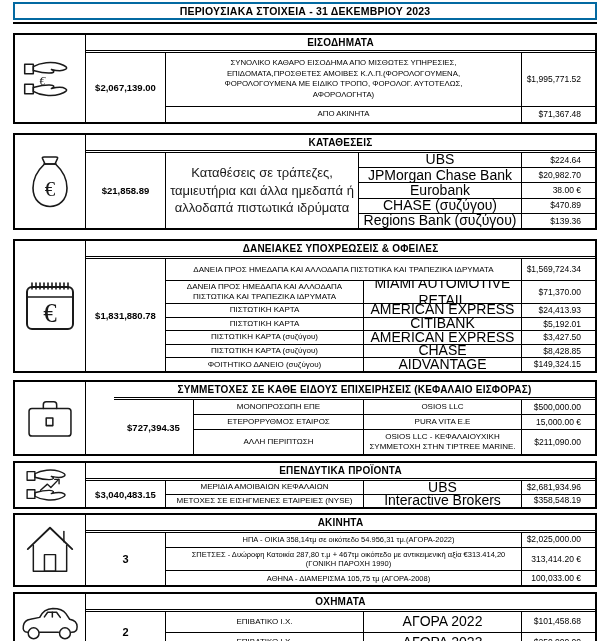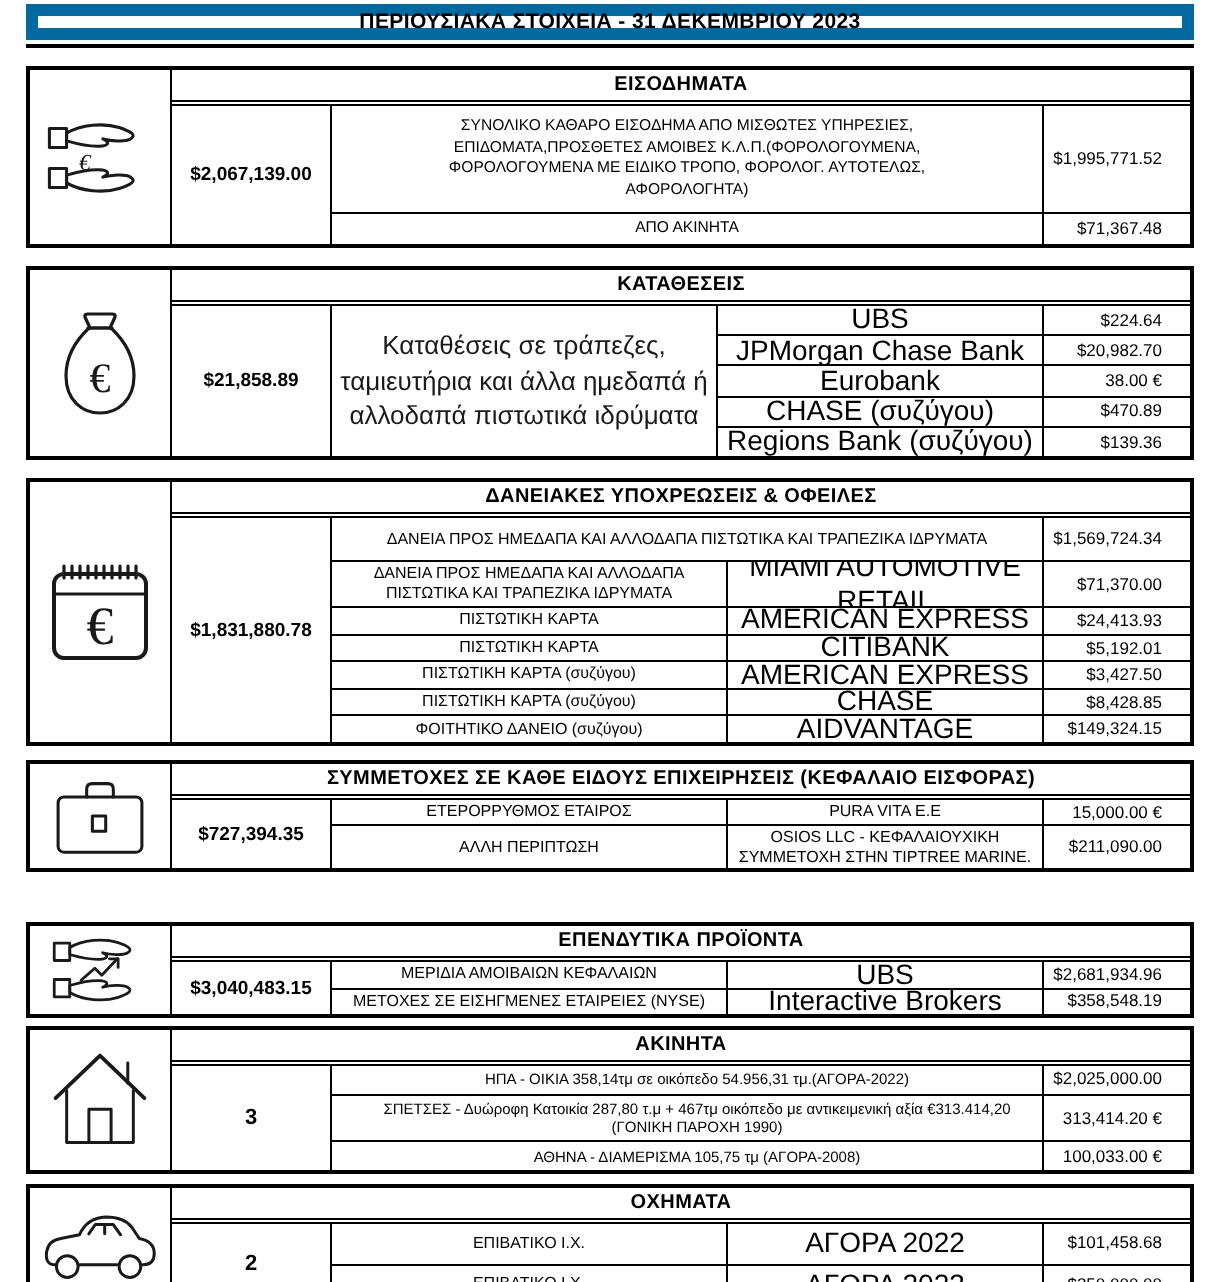--- a/index.html
+++ b/index.html
@@ -6,21 +6,21 @@
   html, body { width: 606px; height: 641px; }
   body {
     position: relative;
     overflow: hidden;
     background: #ffffff;
     color: #000;
     font-family: "Liberation Sans", sans-serif;
   }
   .title-box {
     position: absolute; left: 13px; top: 2px; width: 584px; height: 18px;
-    border: 6px solid #0369a1;
+    border: 2px solid #0369a1;
     display: flex; align-items: center; justify-content: center;
     font-weight: bold; font-size: 10.5px; letter-spacing: .2px;
   }
   .title-rule {
     position: absolute; left: 13px; top: 22px; width: 584px; height: 2px;
     background: #000;
   }
   .section {
     position: absolute; left: 13px; width: 584px;
     border: 2px solid #000;
@@ -70,21 +70,21 @@
   .cell.entity-flex { width: auto; flex: 1; }
   .cell.value {
     width: 73px; flex: none;
     justify-content: flex-end; text-align: left;
     font-size: 8.5px; padding-right: 14px;
   }
   
   #sec-income      { top: 33px;  height: 91px; }
   #sec-deposits    { top: 133px; height: 97px; }
   #sec-loans       { top: 239px; height: 134px; }
-  #sec-business    { top: 380px; height: 56px; }
+  #sec-business    { top: 380px; height: 76px; gap: 28px; }
   #sec-investments { top: 461px; height: 48px; }
   #sec-realestate  { top: 513px; height: 74px; }
   #sec-vehicles    { top: 592px; height: 62px; }
   
   #sec-income .cell.desc { padding: 0 48px; font-size: 7.8px; line-height: 1.4; }
   #sec-loans .cell.desc, #sec-vehicles .cell.desc { font-size: 8px; }
   #sec-realestate .cell.desc { font-size: 7.5px; margin-left: 10px; }
   #sec-business .cell.entity { font-size: 8px; }
   svg { display: block; }
   svg .stroke { fill: none; stroke: #1a1a1a; stroke-width: 2; stroke-linecap: round; stroke-linejoin: round; }
@@ -225,20 +225,25 @@
       <path class="stroke thin" d="M17 11 V7 Q17 4 20 4 H28 Q31 4 31 7 V11"></path>
       <rect class="stroke thin" x="20" y="21" width="7" height="8"></rect>
     </svg>
   </div>
   <div class="content">
     <div class="sec-header">ΣΥΜΜΕΤΟΧΕΣ ΣΕ ΚΑΘΕ ΕΙΔΟΥΣ ΕΠΙΧΕΙΡΗΣΕΙΣ (ΚΕΦΑΛΑΙΟ ΕΙΣΦΟΡΑΣ)</div>
     <div class="sec-body">
       <div class="amount-cell">$727,394.35</div>
       <div class="rows">
           <div class="row">
+            <div class="cell desc">ΜΟΝΟΠΡΟΣΩΠΗ ΕΠΕ</div>
+            <div class="cell entity">OSIOS LLC</div>
+            <div class="cell value">$500,000.00</div>
+          </div>
+          <div class="row">
             <div class="cell desc">ΕΤΕΡΟΡΡΥΘΜΟΣ ΕΤΑΙΡΟΣ</div>
             <div class="cell entity">PURA VITA E.E</div>
             <div class="cell value">15,000.00 €</div>
           </div>
           <div class="row tall">
             <div class="cell desc">ΑΛΛΗ ΠΕΡΙΠΤΩΣΗ</div>
             <div class="cell entity">OSIOS LLC - ΚΕΦΑΛΑΙΟΥΧΙΚΗ ΣΥΜΜΕΤΟΧΗ ΣΤΗΝ TIPTREE MARINE.</div>
             <div class="cell value">$211,090.00</div>
           </div>
         </div>

